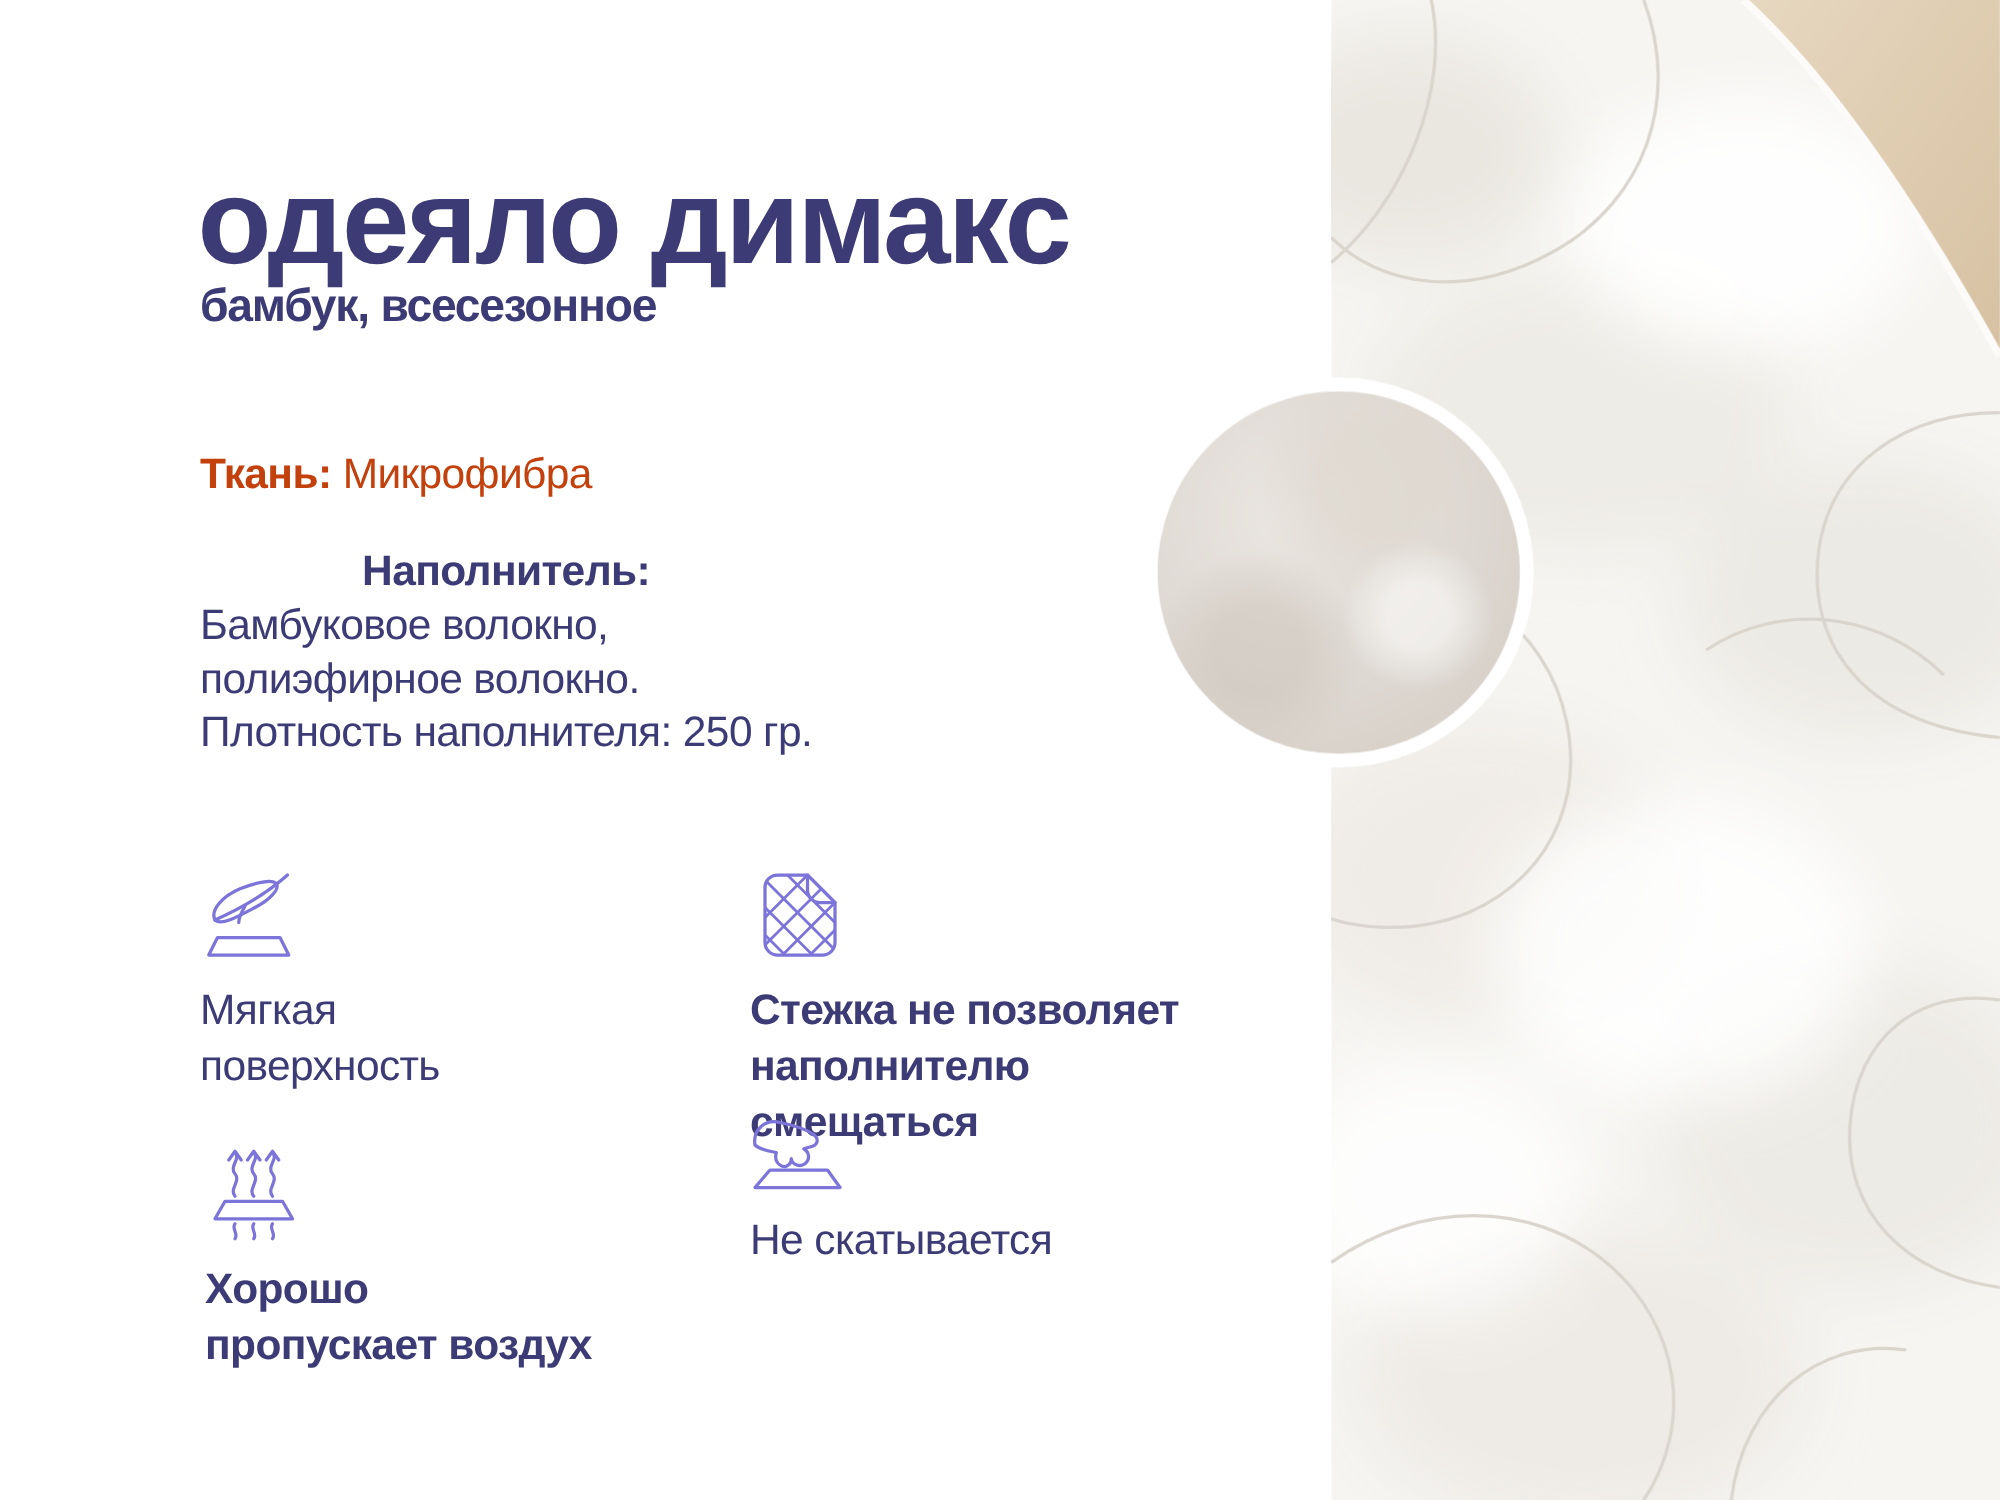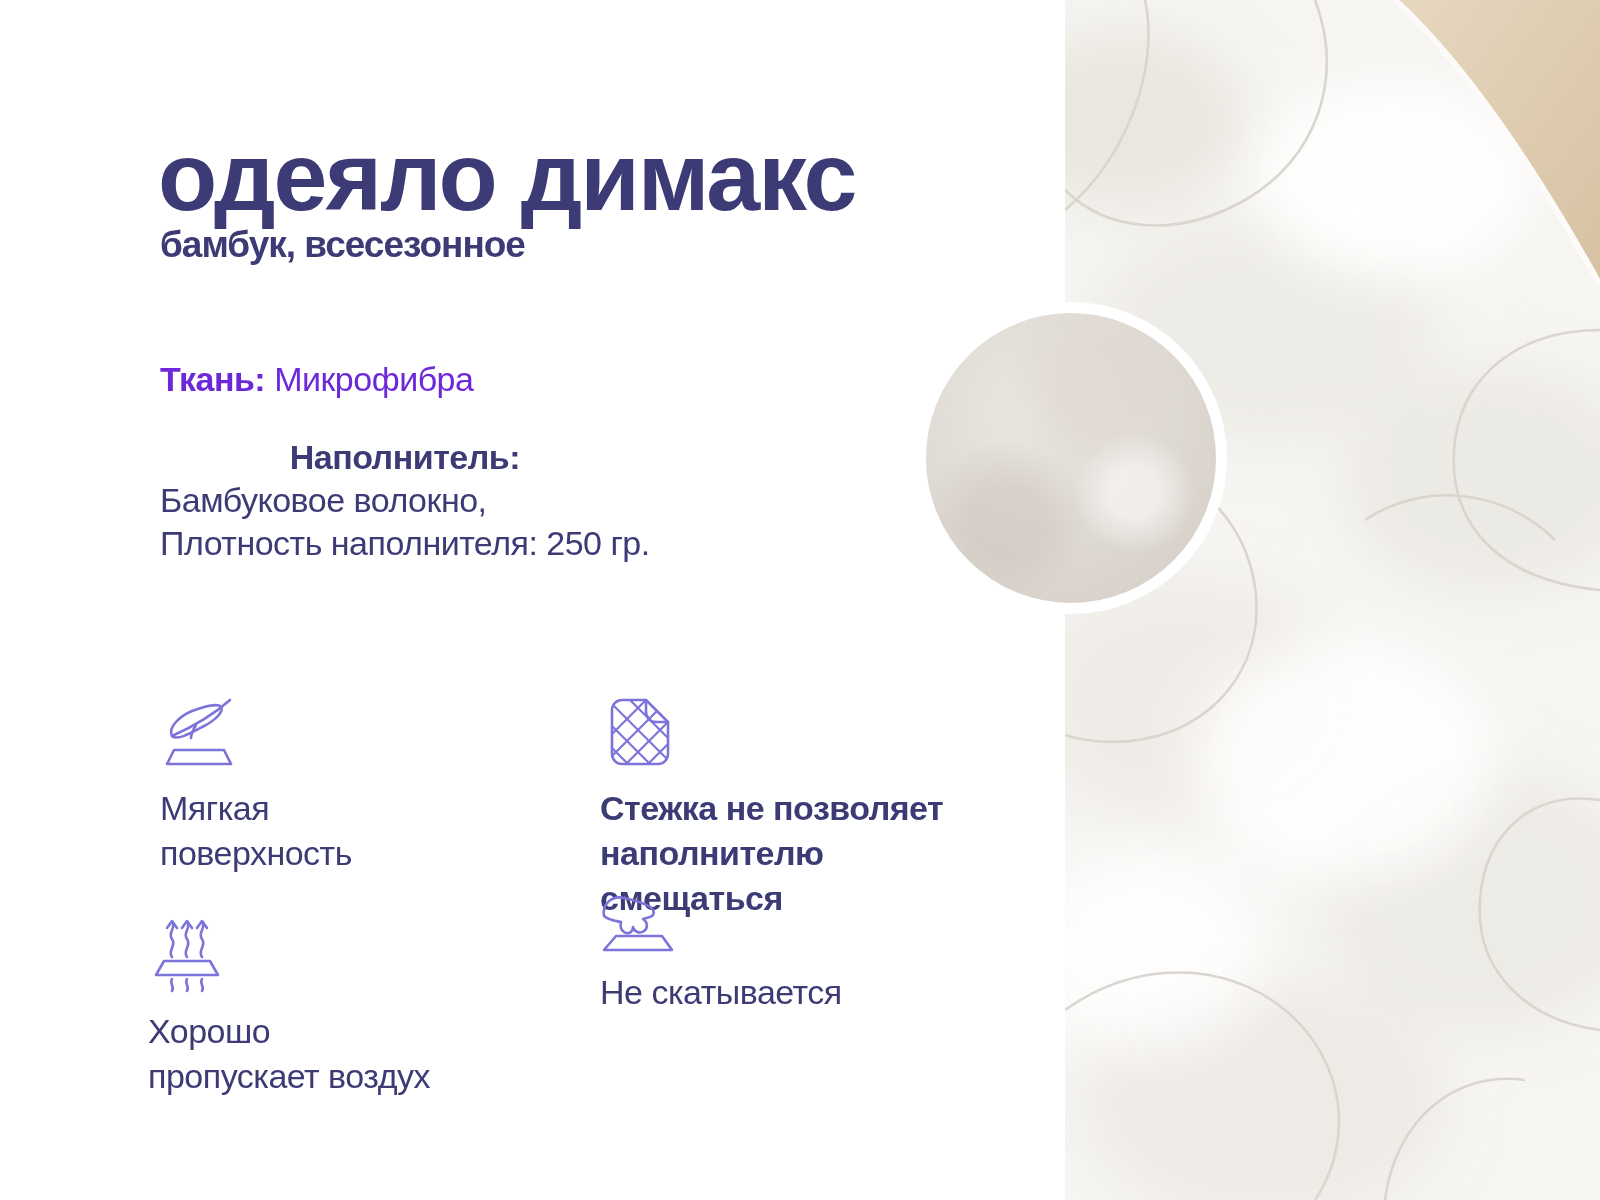--- a/index.html
+++ b/index.html
@@ -7,35 +7,35 @@
   body { font-family:"Liberation Sans","DejaVu Sans",sans-serif; background:#fff; }
   .canvas { position:relative; width:1600px; height:1200px; overflow:hidden; background:#fff; }
 
   
   .info-panel { position:absolute; left:0; top:0; width:1065px; height:1048px; background:#fff; }
   .title { position:absolute; left:158px; top:128px; font-size:97px; font-weight:bold;
            color:#3d3b76; letter-spacing:-2px; line-height:1; white-space:nowrap; }
   .subtitle { position:absolute; left:160px; top:226px; font-size:37px; font-weight:bold;
            color:#3d3b76; letter-spacing:-1px; line-height:1; white-space:nowrap; }
 
-  .spec-line { position:absolute; left:160px; top:360px; font-size:34px; color:#6d28d9;
+  .spec-line { position:absolute; left:160px; top:360px; font-size:34px; color:#c2410c;
            letter-spacing:-0.5px; white-space:nowrap; }
   .spec-line b { margin-right:9px; }
   .filler-block { position:absolute; left:160px; top:436px; font-size:34px; color:#3d3b76;
            line-height:43px; letter-spacing:-0.5px; white-space:nowrap; }
   .filler-block b { display:block;text-align:center; }
 
   
   .feature { position:absolute; width:430px; }
   .feature .icon-box { height:80px; display:flex; align-items:flex-end; }
   .feature .label { margin-top:14px; font-size:34px; line-height:45px; color:#3d3b76;
            letter-spacing:-0.5px; white-space:pre-line; }
   .f1 { left:160px; top:692px; }
   .f2 { left:600px; top:692px;font-weight:bold; }
-  .f3 { left:148px; top:915px; }
+  .f3 { left:164px; top:915px;font-weight:bold; }
   .f4 { left:600px; top:876px; }
   .icon-box svg { display:block; stroke:#7d74d9; stroke-width:2.6; fill:none;
            stroke-linecap:round; stroke-linejoin:round; }
 
   
   .photo-panel { position:absolute; left:1065px; top:0; width:535px; height:1200px; }
   .photo-panel svg { display:block; }
 
   
   .inset-circle { position:absolute; left:915px; top:302px; width:312px; height:312px;
@@ -98,20 +98,21 @@
   <div class="info-panel">
 
     <h1 class="title">одеяло димакс</h1>
     <h2 class="subtitle">бамбук, всесезонное</h2>
 
     <p class="spec-line"><b>Ткань:</b><span>Микрофибра</span></p>
 
     <div class="filler-block">
       <b>Наполнитель:</b>
       <div>Бамбуковое волокно,</div>
+      <div>полиэфирное волокно.</div>
       <div>Плотность наполнителя: 250 гр.</div>
     </div>
 
     <div class="feature f1">
       <div class="icon-box">
         <svg width="80" height="80" viewBox="0 0 80 80">
           <path d="M12,44 C8,36 18,25 32,19 C45,14 58,11 61,15 C64,19 56,28 44,34 C31,41 17,49 12,44 Z"></path>
           <path d="M12,44 C30,36 52,24 70,8"></path>
           <path d="M36,33 C33,38 31,42 31,46"></path>
           <path d="M14,58 L64,58 L71,72 L7,72 Z"></path>

